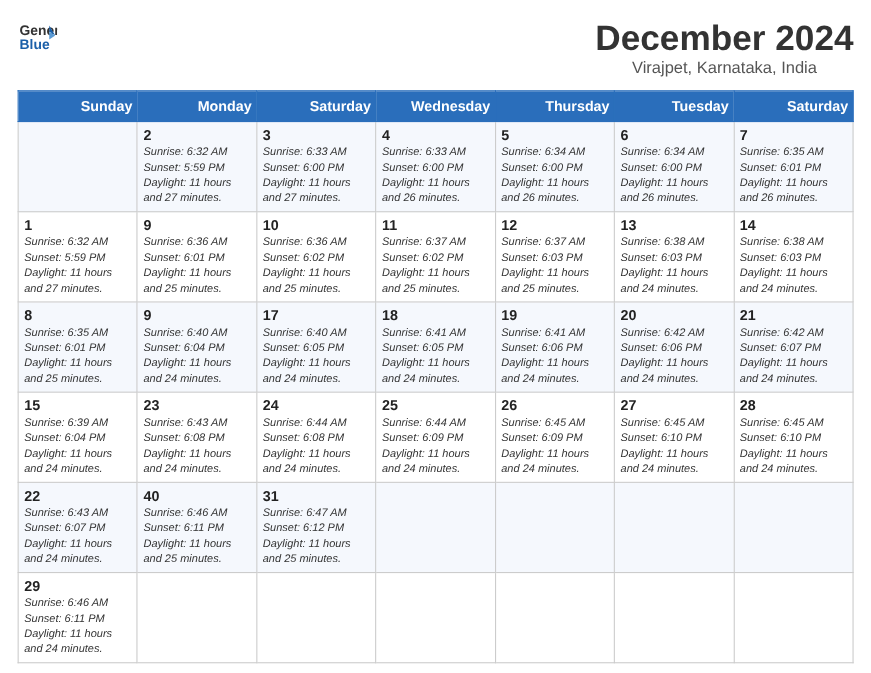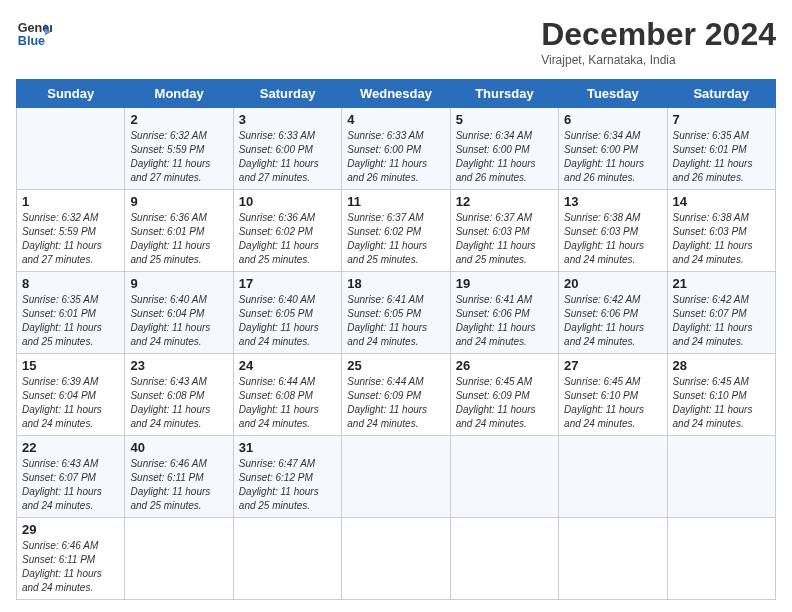--- a/index.html
+++ b/index.html
@@ -19,41 +19,41 @@
     .logo {
       display: flex;
       align-items: center;
       gap: 4px;
     }
     .logo-icon {
       width: 36px;
       height: 36px;
     }
     .title-block {
-      text-align: left;
+      text-align: center;
     }
     .month-title {
       font-size: 32px;
       font-weight: bold;
       color: #333;
     }
     .location {
-      font-size: 12px;
+      font-size: 15px;
       color: #555;
     }
     table {
       width: 100%;
       border-collapse: collapse;
       font-size: 10.5px;
     }
     thead tr th {
       background-color: #2a6ebb;
       color: #fff;
       padding: 6px 4px;
-      text-align: center;
+      text-align: right;
       font-size: 13px;
       font-weight: bold;
       border: 1px solid #2a6ebb;
     }
     tbody tr td {
       border: 1px solid #ccc;
       padding: 4px 5px;
       vertical-align: top;
       width: calc(100% / 7);
       min-height: 80px;

